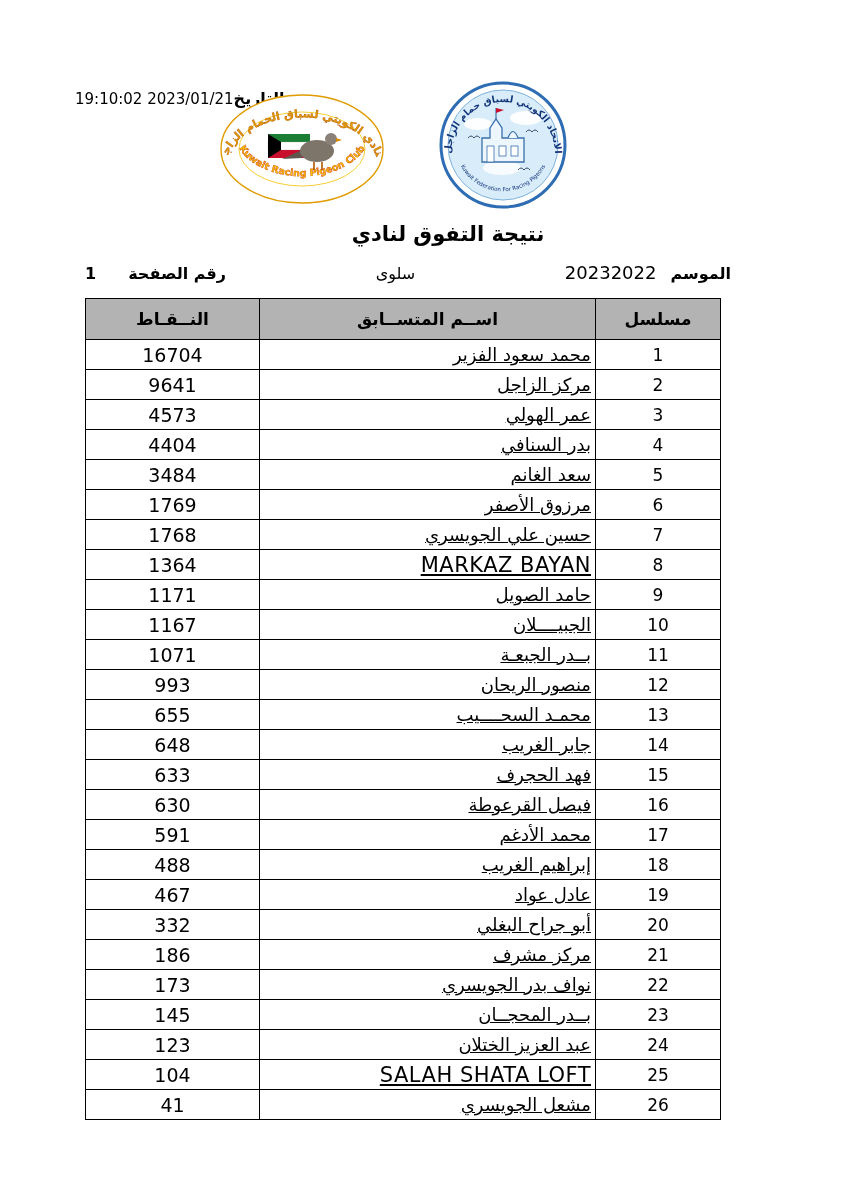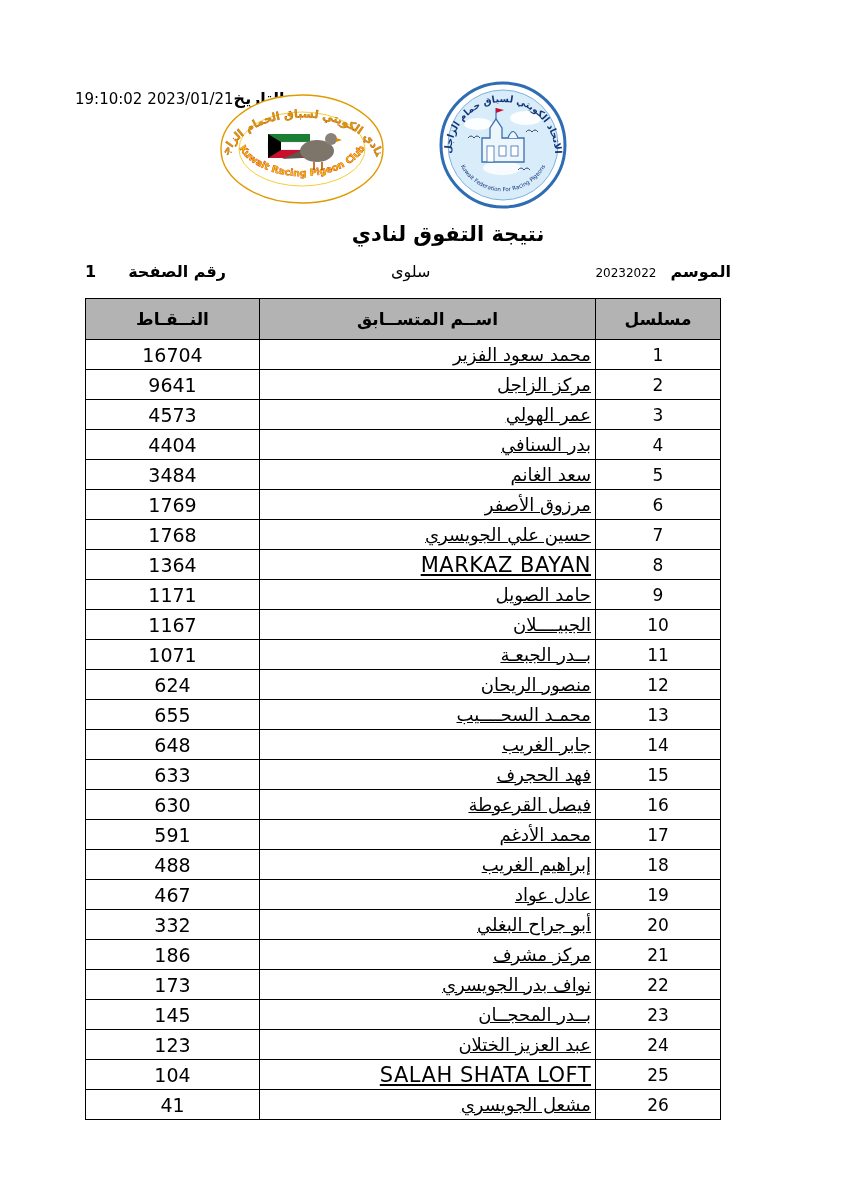--- a/index.html
+++ b/index.html
@@ -19,21 +19,21 @@
   .club-logo{position:absolute;top:92px;left:218px;}
   .federation-logo{position:absolute;top:80px;left:438px;}
 
   .doc-title{position:absolute;top:222px;left:0;width:100%;text-align:center;
     font-size:21px;font-weight:bold;color:#000;direction:rtl;padding-left:48px;}
 
   .meta-row{position:absolute;top:262px;left:85px;width:646px;direction:rtl;
     display:flex;justify-content:space-between;align-items:baseline;font-size:16px;color:#000;}
   .meta-group{display:flex;gap:14px;align-items:baseline;}
   .meta-label{font-weight:bold;font-size:16px;}
-  .meta-value{font-size:12px;}
+  .meta-value{font-size:18px;}
   .page-number{font-weight:bold;margin-right:18px;}
   .club-name{font-size:16px;}
 
   table.results{position:absolute;top:298px;left:85px;width:635px;direction:rtl;
     border-collapse:collapse;table-layout:fixed;}
   table.results th, table.results td{border:1px solid var(--border);}
   table.results th{background:var(--header-bg);font-weight:bold;font-size:17px;height:41px;text-align:center;}
   table.results td{height:30px;vertical-align:middle;}
   col.c-serial{width:125px;}
   col.c-name{width:336px;}
@@ -206,21 +206,21 @@
 
   <tr>
     <td class="col-serial">11</td>
     <td class="col-name">بــدر الجبعـة</td>
     <td class="col-points">1071</td>
   </tr>
 
   <tr>
     <td class="col-serial">12</td>
     <td class="col-name">منصور الريحان</td>
-    <td class="col-points">624</td>
+    <td class="col-points">993</td>
   </tr>
 
   <tr>
     <td class="col-serial">13</td>
     <td class="col-name">محمـد السحــــيب</td>
     <td class="col-points">655</td>
   </tr>
 
   <tr>
     <td class="col-serial">14</td>

